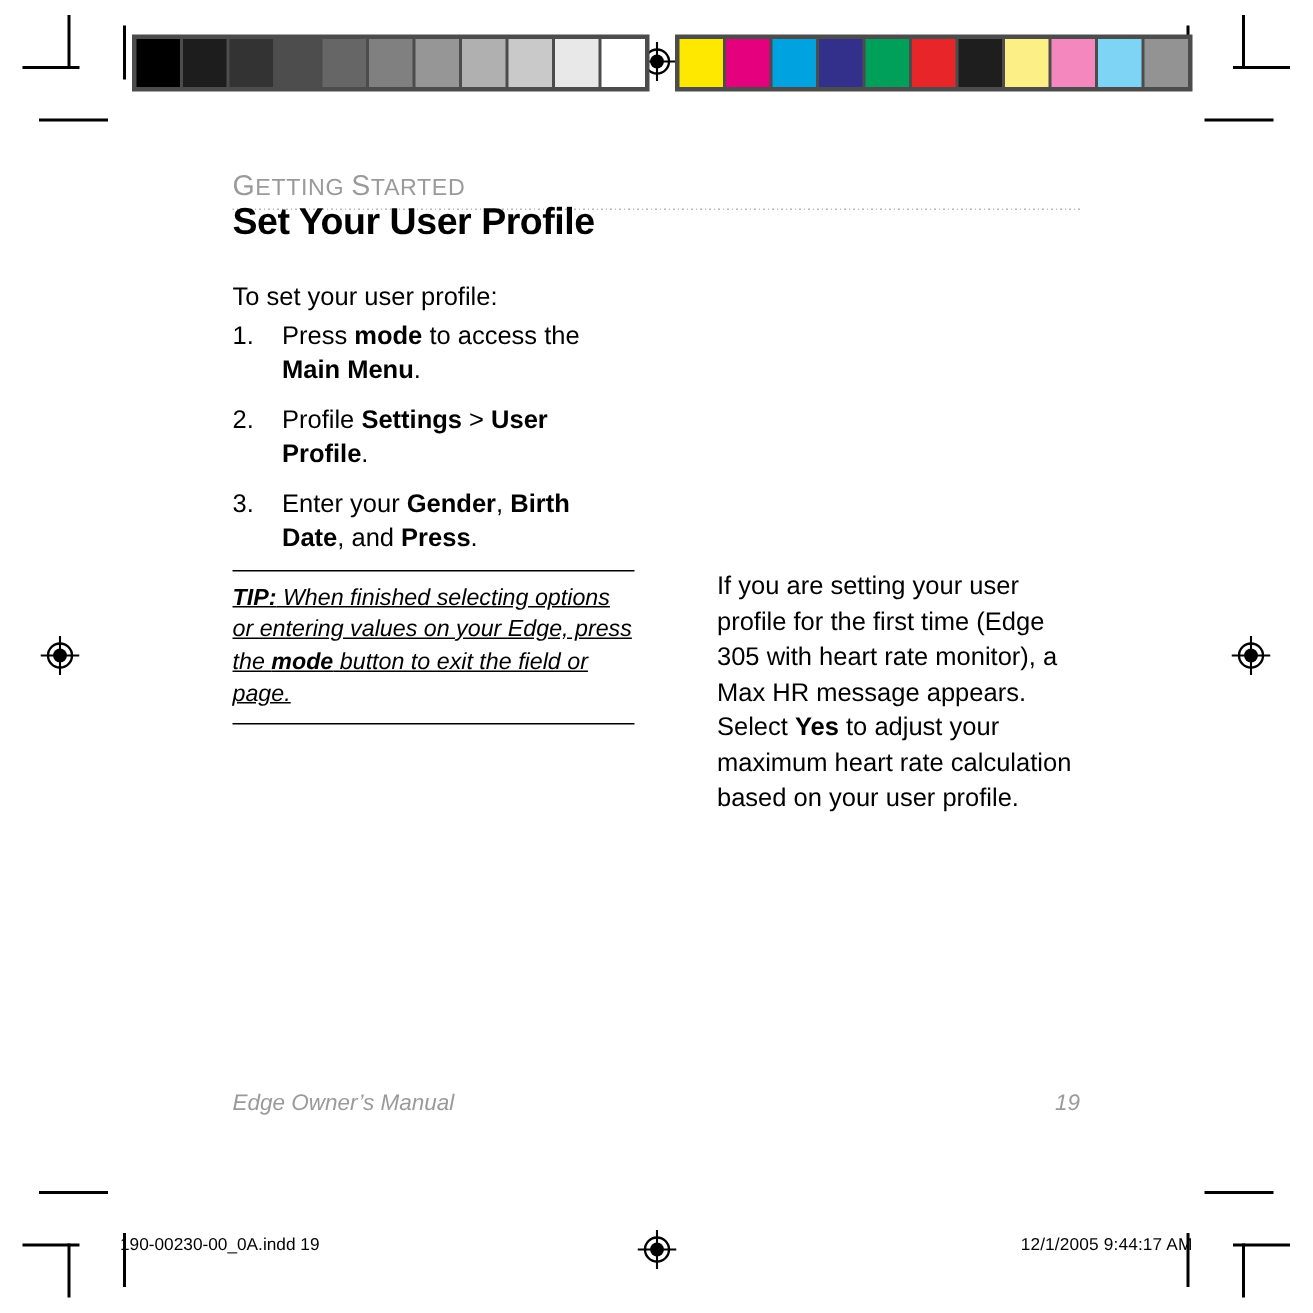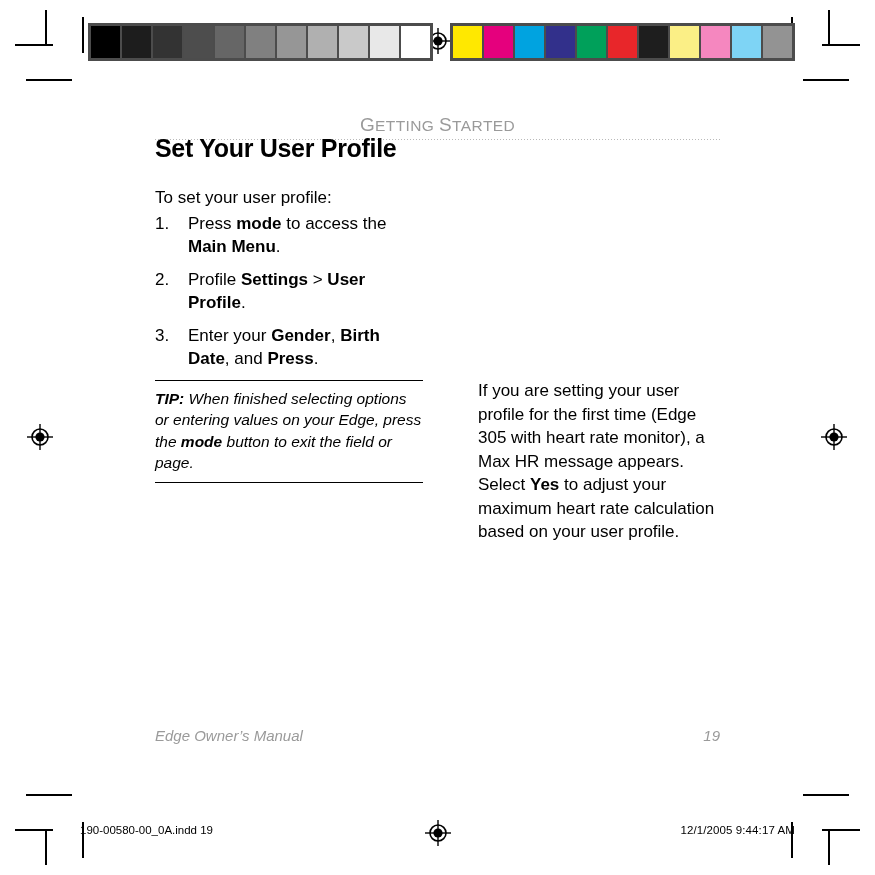--- a/index.html
+++ b/index.html
@@ -51,21 +51,21 @@
   #page {
     position: absolute;
     left: 0; top: 0;
     width: 875px; height: 875px;
   }
 
   #running-head {
     position: absolute;
     left: 155px; top: 114px;
     width: 565px;
-    text-align: center;
+    text-align: left;
     color: #9a9a9a;
     font-size: 15.5px;
     letter-spacing: 0.4px;
     white-space: nowrap;
   }
   #running-head .cap { font-size: 19px; }
 
   #head-rule {
     position: absolute;
     left: 155px; top: 139px;
@@ -117,20 +117,21 @@
     width: 26px;
   }
   b, strong { font-weight: bold; }
 
   
   #tip-box {
     margin-top: 0;
     border-top: 1.4px solid #000;
     border-bottom: 1.4px solid #000;
     padding: 7px 0 8px 0;
+    text-decoration: underline;
   }
   #tip-text {
     margin: 0;
     font-style: italic;
     font-size: 15.5px;
     line-height: 21.5px;
   }
   #tip-text .tip-label { font-weight: bold; font-style: italic; }
   #tip-text .tip-bold { font-weight: bold; font-style: italic; }
 
@@ -281,15 +282,15 @@
     <p class="body" style="position:absolute; left:0; top:229px; width:245px;"><span>If you are setting your user profile for the first time (Edge 305 with heart rate monitor), a Max HR message appears. Select </span><b>Yes</b><span> to adjust your maximum heart rate calculation based on your user profile.</span></p>
   </div>
 
   <div id="footer">
     <span id="footer-title">Edge Owner’s Manual</span>
     <span id="footer-page">19</span>
   </div>
 </div>
 
 <div id="print-slug">
-  <span id="slug-file">190-00580-00_0A.indd   19</span>
+  <span id="slug-file">190-00230-00_0A.indd   19</span>
   <span id="slug-date">12/1/2005   9:44:17 AM</span>
 </div>
 
 </body></html>

